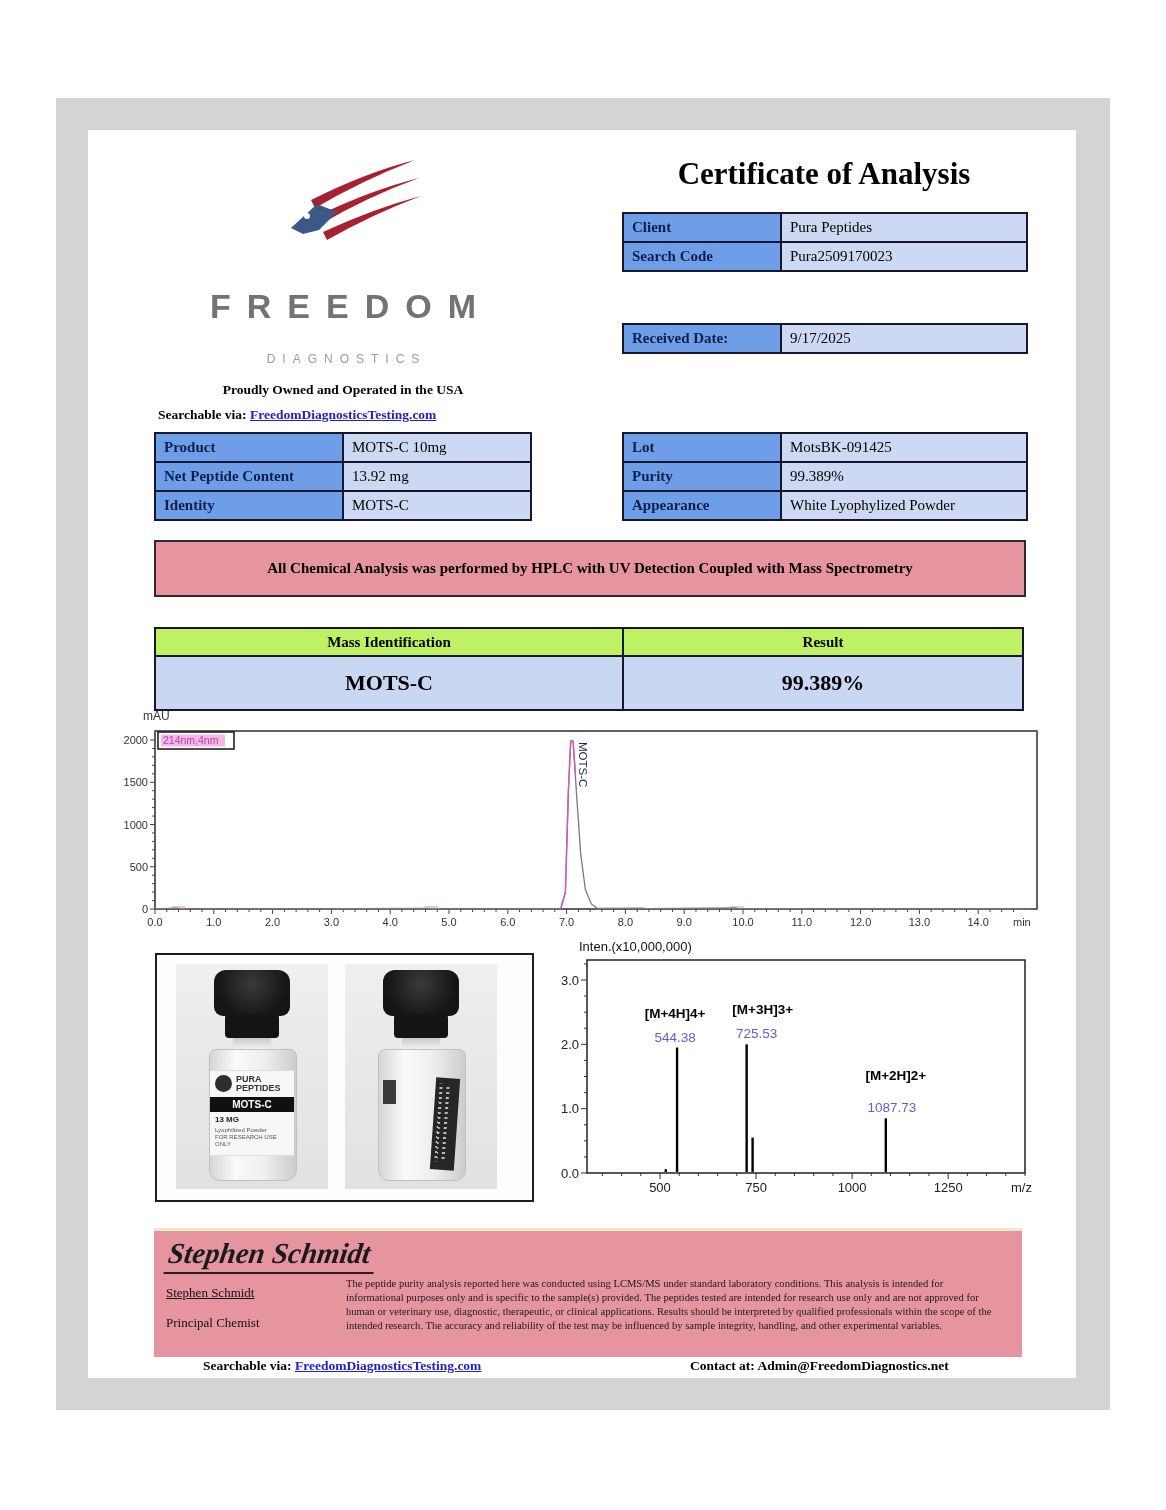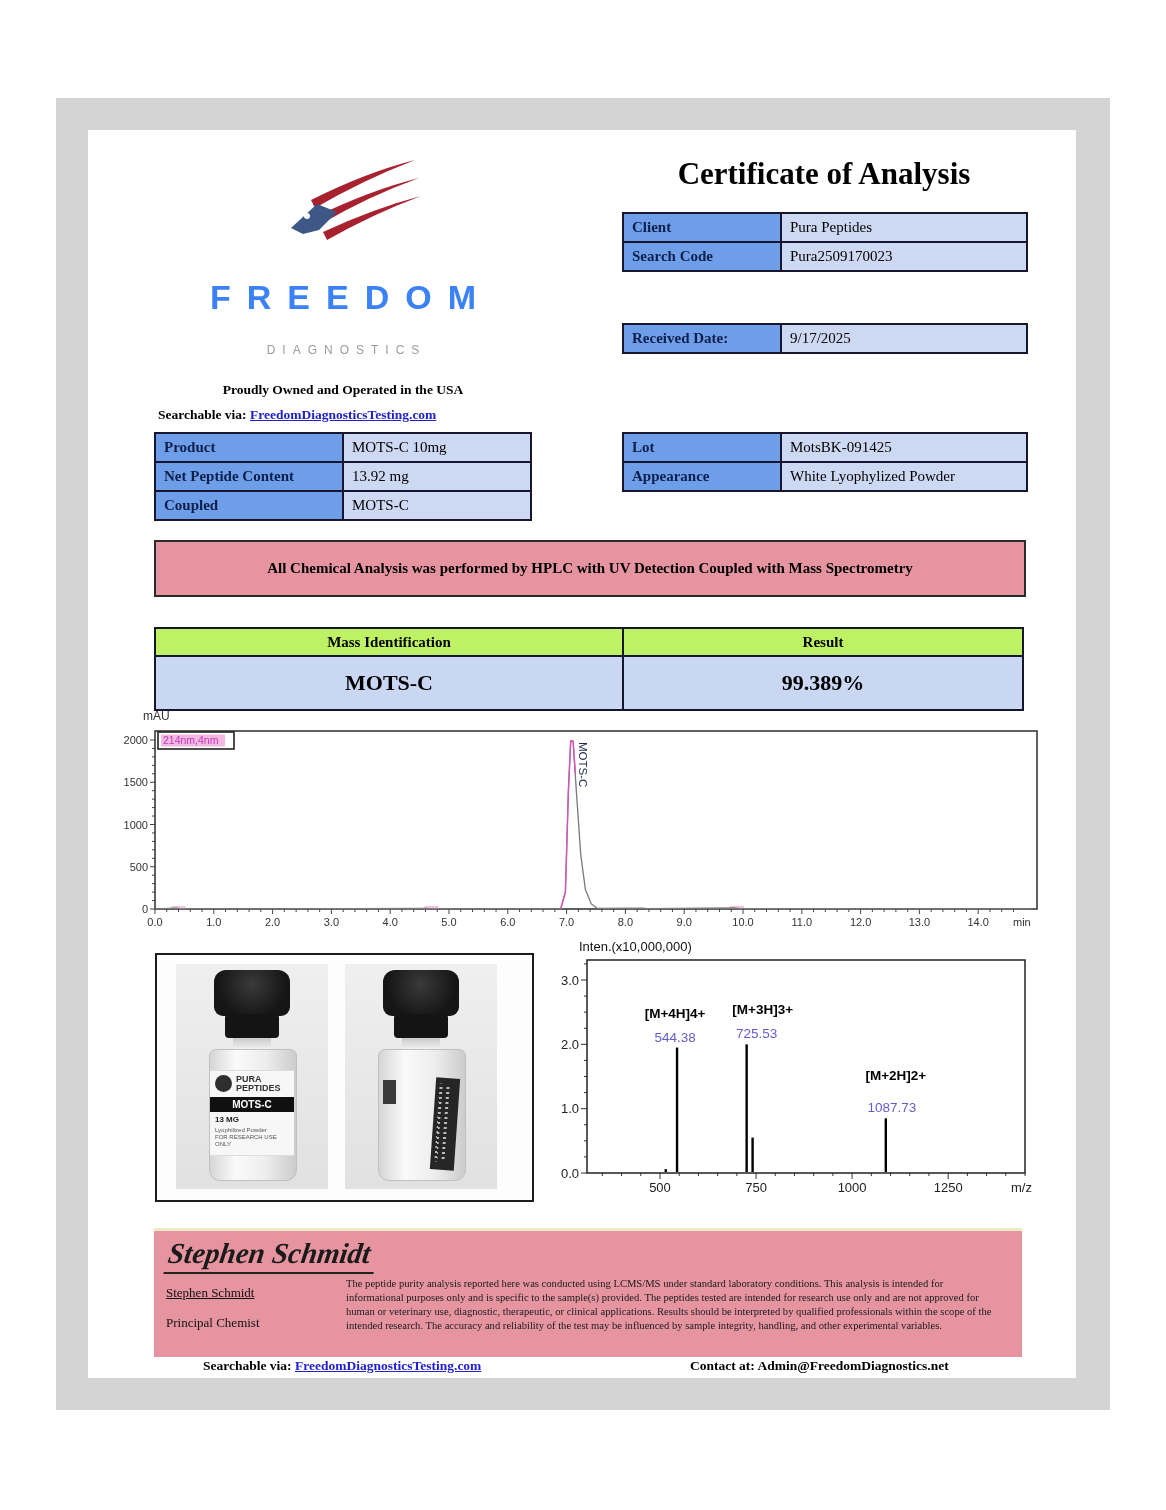--- a/index.html
+++ b/index.html
@@ -8,21 +8,21 @@
     font-family:"Liberation Serif", serif;overflow:hidden;
   }
   .outer-frame{position:absolute;left:56px;top:98px;width:1054px;height:1312px;background:#d4d4d4;}
   .page{position:absolute;left:88px;top:130px;width:988px;height:1248px;background:#ffffff;}
   .abs{position:absolute;}
 
   
   .doc-title{left:534px;top:26px;width:404px;text-align:center;font-size:31px;font-weight:bold;color:#000;}
   .logo-wrap{left:45px;top:26px;width:420px;text-align:center;}
   .logo-eagle{display:block;margin:0 auto;}
-  .logo-brand{font-family:"Liberation Sans",sans-serif;font-size:34px;font-weight:bold;color:#3b82f6;letter-spacing:16px;text-indent:16px;margin-top:0px;}
+  .logo-brand{font-family:"Liberation Sans",sans-serif;font-size:34px;font-weight:bold;color:#737373;letter-spacing:16px;text-indent:16px;margin-top:9px;}
   .logo-sub{font-family:"Liberation Sans",sans-serif;font-size:12px;font-weight:normal;color:#9b9b9b;letter-spacing:7px;text-indent:7px;margin-top:26px;}
   .tagline{left:45px;top:252px;width:420px;text-align:center;font-size:13.5px;font-weight:bold;color:#000;}
   .search-line{left:70px;top:277px;font-size:13.5px;font-weight:bold;color:#000;}
   a.doc-link{color:#2020cc;text-decoration:underline;font-weight:bold;cursor:pointer;}
 
   
   table.blk{border-collapse:collapse;table-layout:fixed;}
   table.blk td{border:2px solid #16162e;padding:2px 8px;font-size:15px;height:23px;overflow:hidden;white-space:nowrap;}
   td.lbl{background:#6f9ee8;color:#0d1f4d;font-weight:bold;}
   td.val{background:#cdd9f2;color:#000;}
@@ -137,35 +137,39 @@
     <tbody>
         <tr>
           <td class="lbl">Product</td>
           <td class="val">MOTS-C 10mg</td>
         </tr>
     <tr>
           <td class="lbl">Net Peptide Content</td>
           <td class="val">13.92 mg</td>
         </tr>
     <tr>
-          <td class="lbl">Coupled</td>
+          <td class="lbl">Identity</td>
           <td class="val">MOTS-C</td>
         </tr>
   </tbody>
     </table>
 
   <table class="blk abs t-lot">
     <colgroup>
         <col style="width:158px">
         <col style="width:246px">
       </colgroup>
     <tbody>
         <tr>
           <td class="lbl">Lot</td>
           <td class="val">MotsBK-091425</td>
+        </tr>
+    <tr>
+          <td class="lbl">Purity</td>
+          <td class="val">99.389%</td>
         </tr>
     <tr>
           <td class="lbl">Appearance</td>
           <td class="val">White Lyophylized Powder</td>
         </tr>
   </tbody>
     </table>
 
   <div class="abs banner">All Chemical Analysis was performed by HPLC with UV Detection Coupled with Mass Spectrometry</div>
 

